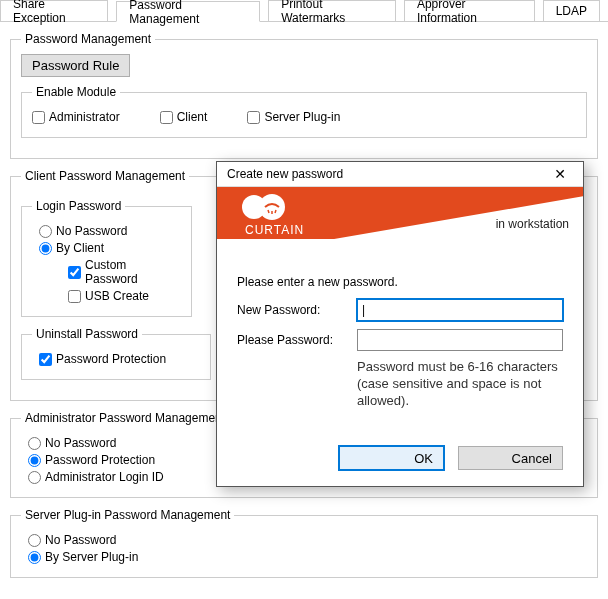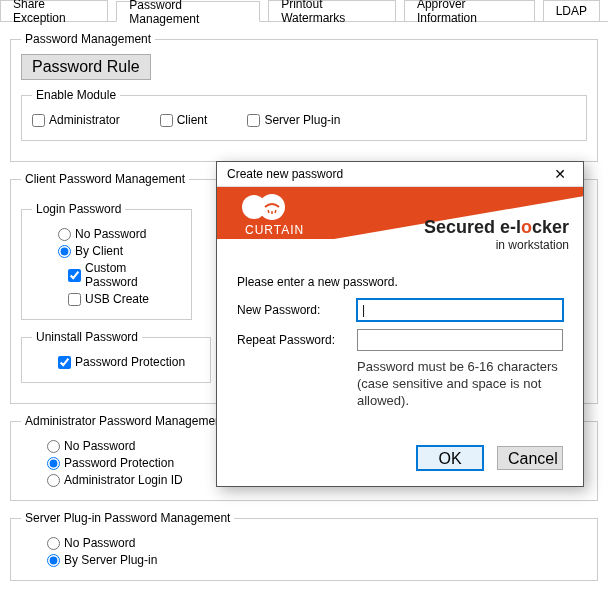--- a/index.html
+++ b/index.html
@@ -45,36 +45,36 @@
     padding: 8px 10px 10px 10px;
   }
   legend {
     padding: 0 4px;
     font-size: 12px;
   }
   .btn {
     background: #e1e1e1;
     border: 1px solid #adadad;
     padding: 3px 10px;
-    font-size: 16px;
+    font-size: 13px;
     cursor: default;
   }
   .chk, .rad {
     display: flex;
     align-items: center;
     gap: 4px;
     margin: 3px 0;
     font-size: 12px;
   }
   .chk input[type=checkbox], .rad input[type=radio] {
     margin: 0;
     width: 13px; height: 13px;
   }
   .row-h { display: flex; gap: 40px; }
-  .indent { margin-left: 26px; align-items: flex-end; }
+  .indent { margin-left: 7px; align-items: flex-end; }
   .sub-indent { margin-left: 36px; }
   .nested-fs {
     margin-top: 8px;
   }
   
   .modal {
     position: absolute;
     left: 216px;
     top: 161px;
     width: 368px;
@@ -162,23 +162,23 @@
     color: #333;
     line-height: 1.3;
   }
   .modal-btns {
     display: flex;
     justify-content: flex-end;
     gap: 14px;
     padding: 12px 20px 16px 20px;
   }
   .modal-btns .btn {
-    width: 66px;
+    width: 105px;
     height: 24px;
-    text-align: center;
+    text-align: right;
   }
   .modal-btns .btn.primary {
     border: 1px solid #0078d7;
     outline: 1px solid #0078d7;
     background: #e5f1fb;
   }
 </style>
 </head>
 <body>
 
@@ -286,34 +286,31 @@
         <ellipse cx="15" cy="14" rx="12" ry="12" fill="#fff"></ellipse>
         <ellipse cx="33" cy="14" rx="13" ry="13" fill="#fff"></ellipse>
         <path d="M26 14 q7 -6 14 0" stroke="#e24a1e" stroke-width="2" fill="none"></path>
         <line x1="29" y1="17" x2="30" y2="20" stroke="#e24a1e" stroke-width="1.5"></line>
         <line x1="33" y1="18" x2="33" y2="21" stroke="#e24a1e" stroke-width="1.5"></line>
         <line x1="37" y1="17" x2="36" y2="20" stroke="#e24a1e" stroke-width="1.5"></line>
       </svg>
     </div>
     <div class="logo-txt">CURTAIN</div>
     <div class="brand">
-      <div class="brand-main">
-        <span>Secured e-l</span><span class="o">o</span><span>cker</span>
-      </div>
       <div class="brand-sub">in workstation</div>
     </div>
   </div>
   <div class="modal-body">
     <div style="margin-bottom:10px;">Please enter a new password.</div>
     <div class="fldrow">
       <label>New Password:</label>
       <input type="text" class="focused" value="|" style="">
     </div>
     <div class="fldrow">
-      <label>Repeat Password:</label>
+      <label>Please Password:</label>
       <input type="text" style="">
     </div>
     <div class="hint">Password must be 6-16 characters (case sensitive and space is not allowed).</div>
   </div>
   <div class="modal-btns">
     <button class="btn primary">OK</button>
     <button class="btn">Cancel</button>
   </div>
 </div>
 

